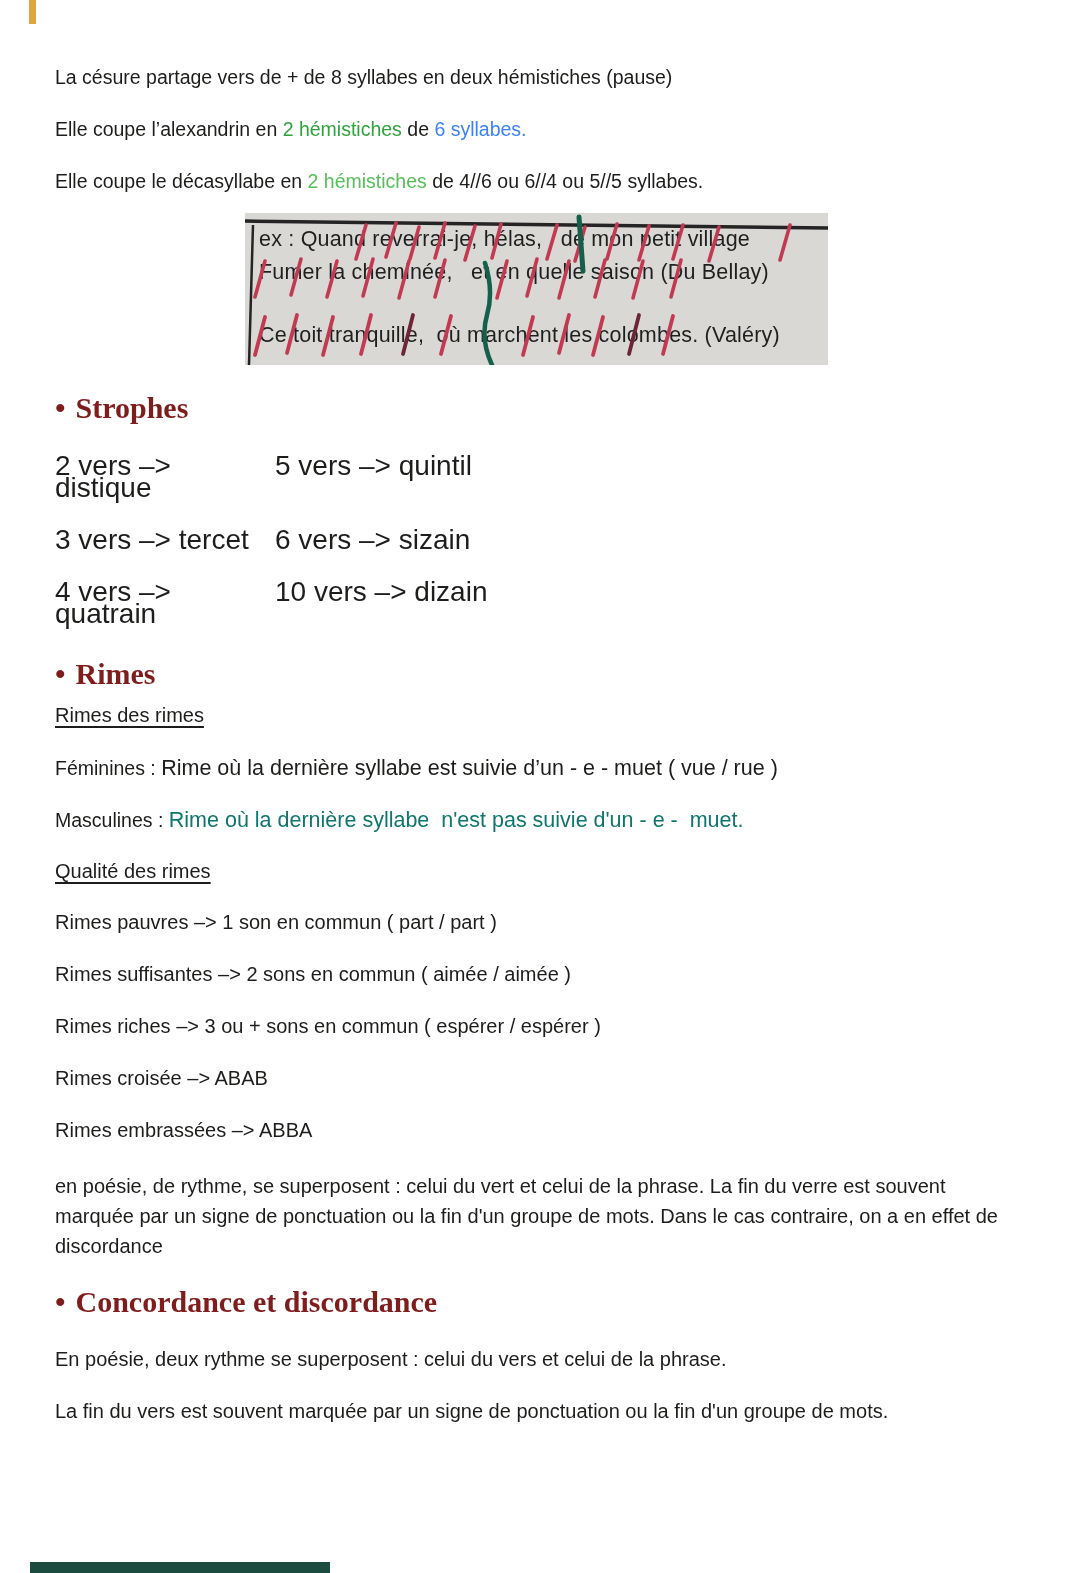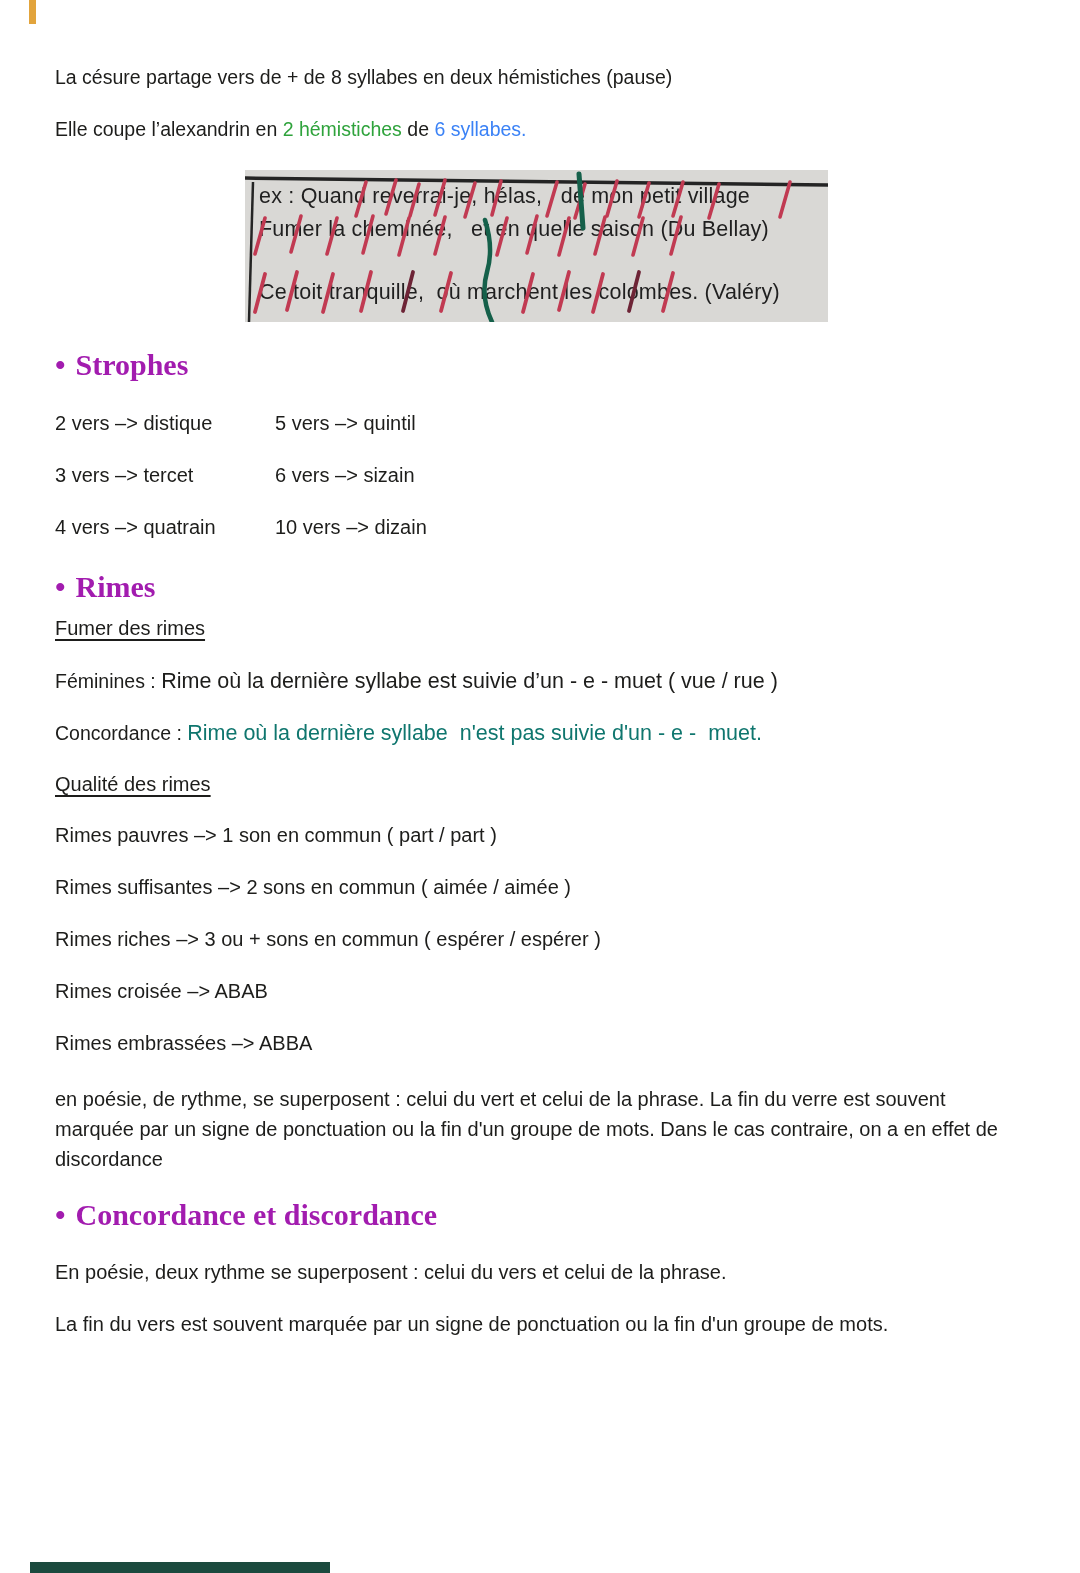--- a/index.html
+++ b/index.html
@@ -23,30 +23,30 @@
   .scan-svg{position:absolute;left:0;top:0;}
   .scan-line{
     position:absolute;left:14px;white-space:pre;font-size:21.5px;color:#1f1f1f;
     font-family:"Liberation Sans",sans-serif;letter-spacing:0.2px;
   }
   .scan-line.s1{top:14px;}
   .scan-line.s2{top:47px;}
   .scan-line.s3{top:110px;}
   
   h2.sec{
-    font-family:"Liberation Serif",serif;font-weight:700;color:#a21caf;
+    font-family:"Liberation Serif",serif;font-weight:700;color:#7f1d1d;
     font-size:30px;line-height:38px;margin:0;
   }
   h2.strophes{margin-top:24px;margin-bottom:28px;}
   h2.rimes{margin-top:30px;margin-bottom:10px;}
   h2.concordance{margin-top:22px;margin-bottom:26px;}
   .bullet{margin-right:10px;}
   
   .strophes-grid{display:grid;grid-template-columns:220px auto;row-gap:30px;
-    font-size:20px;line-height:22px;}
+    font-size:28px;line-height:22px;}
   
   .sublabel{
     font-size:20px;line-height:24px;text-decoration:underline;
     text-underline-offset:4px;text-decoration-thickness:1.5px;margin-bottom:28px;
   }
   .sublabel.qualite{margin-top:12px;text-decoration:underline;}
   .rime-def{font-size:19.5px;line-height:26px;margin-bottom:26px;white-space:pre-wrap;}
   .rime-def .big{font-size:21.5px;}
   .rime-row{font-size:20px;line-height:22px;margin-bottom:30px;}
   .note{font-size:20px;line-height:30px;width:955px;margin-top:30px;}
@@ -59,20 +59,21 @@
 <body>
 
 <div class="top-edge-mark"></div>
 
 <div class="content">
 
   <p class="line">La césure partage vers de + de 8 syllabes en deux hémistiches (pause)</p>
 
   <p class="line"><span>Elle coupe l’alexandrin en </span><span class="green1">2 hémistiches</span><span> de </span><span class="red">6 syllabes.</span></p>
 
+  <p class="line l3"><span>Elle coupe le décasyllabe en </span><span class="green2">2 hémistiches</span><span> de 4//6 ou 6//4 ou 5//5 syllabes.</span></p>
 
   <div class="scan">
     <div class="scan-line s1">ex : Quand reverrai-je, hélas,   de mon petit village</div>
     <div class="scan-line s2">Fumer la cheminée,   et en quelle saison (Du Bellay)</div>
     <div class="scan-line s3">Ce toit tranquille,  où marchent les colombes. (Valéry)</div>
     <svg class="scan-svg" width="583" height="152" viewBox="0 0 583 152">
 
       <line x1="-2" y1="8" x2="585" y2="15" stroke="#242424" stroke-width="3.5"></line>
       <line x1="8" y1="12" x2="4" y2="152" stroke="#242424" stroke-width="2.5"></line>
 
@@ -137,25 +138,25 @@
     <span>2 vers –&gt; distique</span>
     <span>5 vers –&gt; quintil</span>
     <span>3 vers –&gt; tercet</span>
     <span>6 vers –&gt; sizain</span>
     <span>4 vers –&gt; quatrain</span>
     <span>10 vers –&gt; dizain</span>
   </div>
 
   <h2 class="sec rimes"><span class="bullet">•</span><span>Rimes</span></h2>
 
-  <p class="sublabel">Fumer des rimes</p>
+  <p class="sublabel">Rimes des rimes</p>
 
   <p class="rime-def"><span>Féminines : </span><span class="big">Rime où la dernière syllabe est suivie d’un - e - muet ( vue / rue )</span></p>
 
-  <p class="rime-def"><span>Concordance : </span><span class="big navy">Rime où la dernière syllabe  n'est pas suivie d'un - e -  muet.</span></p>
+  <p class="rime-def"><span>Masculines : </span><span class="big navy">Rime où la dernière syllabe  n'est pas suivie d'un - e -  muet.</span></p>
 
   <p class="sublabel qualite">Qualité des rimes</p>
 
   <p class="rime-row">Rimes pauvres –&gt; 1 son en commun ( part / part )</p>
   <p class="rime-row">Rimes suffisantes –&gt; 2 sons en commun ( aimée / aimée )</p>
   <p class="rime-row">Rimes riches –&gt; 3 ou + sons en commun ( espérer / espérer )</p>
 
 
   <p class="rime-row">Rimes croisée –&gt; ABAB</p>
   <p class="rime-row">Rimes embrassées –&gt; ABBA</p>

